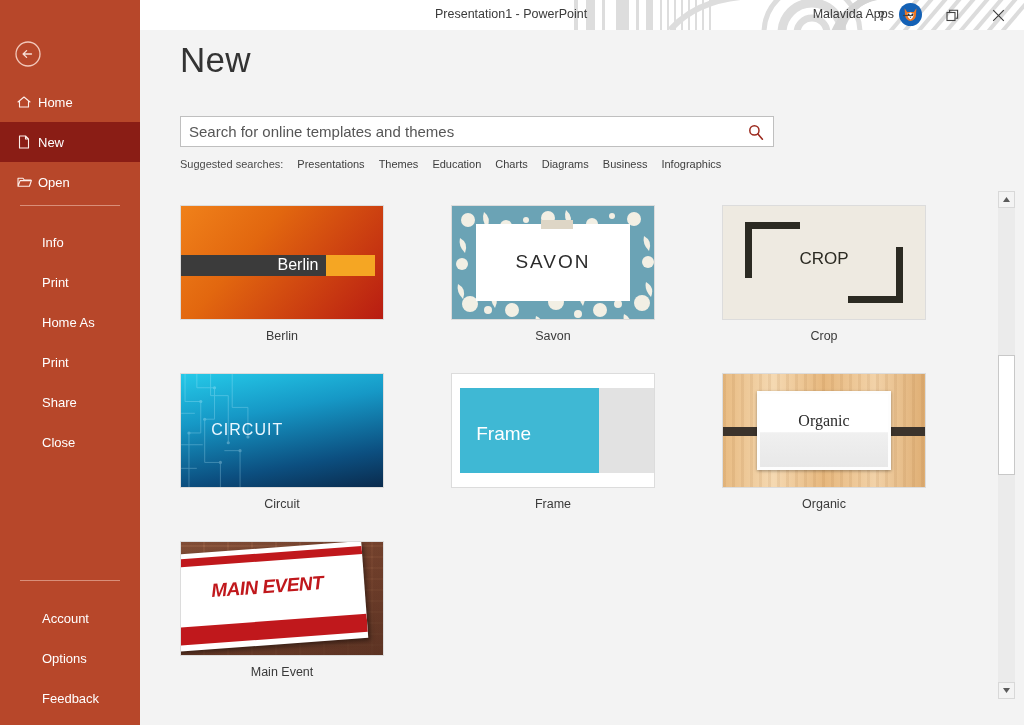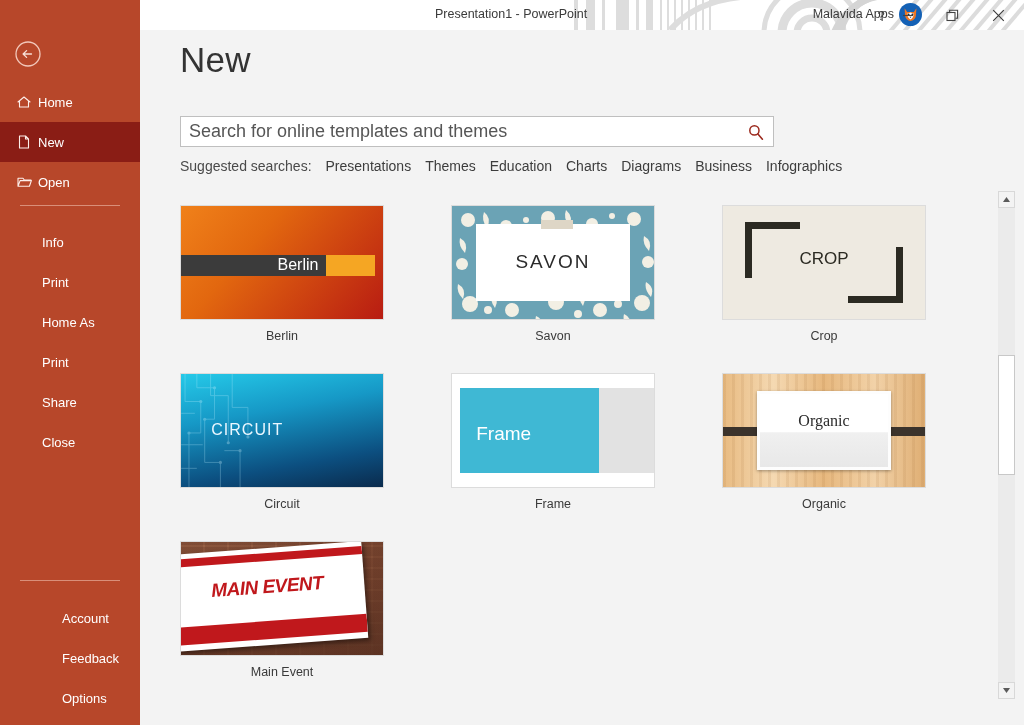--- a/index.html
+++ b/index.html
@@ -74,21 +74,21 @@
   .nav-label { margin-left: 0; }
 
   .divider {
     position: absolute; left: 20px; width: 100px;
     height: 1px; background: #d98f79;
   }
   .div-1 { top: 205px; }
   .div-2 { top: 580px; }
 
   .nav-mid { position: absolute; top: 222px; left: 0; right: 0; }
-  .nav-bottom { position: absolute; top: 598px; left: 0; right: 0; margin-left: 20px; }
+  .nav-bottom { position: absolute; top: 598px; left: 0; right: 0; }
   .nav-plain {
     display: flex; align-items: center;
     height: 40px; padding-left: 42px;
     color: #ffffff; font-size: 13px;
   }
 
   
   .main {
     position: relative;
     flex: 1 1 auto;
@@ -111,32 +111,32 @@
     width: 594px; height: 31px;
     background: #ffffff;
     border: 1px solid #bfbfbf;
     display: flex; align-items: center;
   }
   .searchbox input {
     border: 0; outline: 0;
     width: 552px; height: 27px;
     margin-left: 8px;
     font-family: "Liberation Sans", sans-serif;
-    font-size: 18px; color: #333;
+    font-size: 15px; color: #333;
     background: transparent;
   }
   .searchbox input::placeholder { color: #565656; }
   .search-ico {
     position: absolute; right: 8px; top: 6px;
     width: 18px; height: 18px;
   }
   .suggest {
     position: absolute; left: 40px; top: 158px;
     display: flex; align-items: center; gap: 14px;
-    font-size: 14px; white-space: nowrap;
+    font-size: 11px; white-space: nowrap;
   }
   .suggest-label { color: #4a4a4a; }
   .suggest-link { color: #3d3d3d; }
 
   
   .grid {
     position: absolute;
     left: 40px; top: 205px;
     width: 770px;
     display: flex; flex-wrap: wrap;
@@ -388,24 +388,24 @@
         </div>
     </div>
 
     <div class="divider div-2"></div>
 
     <div class="nav-bottom">
       <div class="nav-plain">
           <span>Account</span>
         </div>
       <div class="nav-plain">
+          <span>Options</span>
+        </div>
+      <div class="nav-plain">
           <span>Feedback</span>
-        </div>
-      <div class="nav-plain">
-          <span>Options</span>
         </div>
     </div>
   </div>
 
   <div class="main">
     <div class="main-white-top"></div>
 
     <div class="page-title">New</div>
 
     <div class="searchrow">

